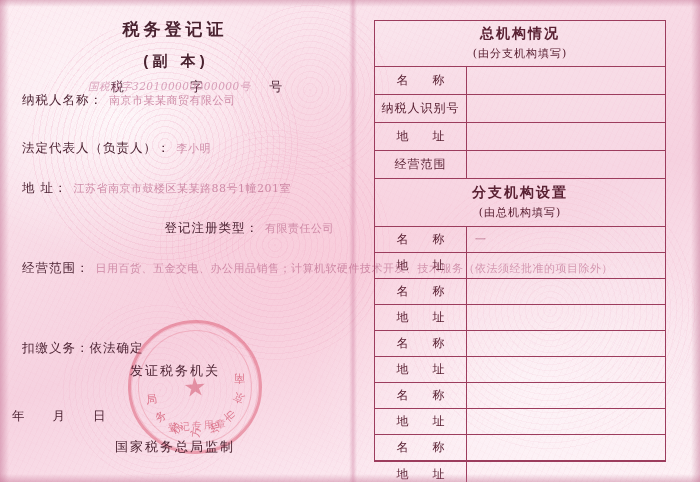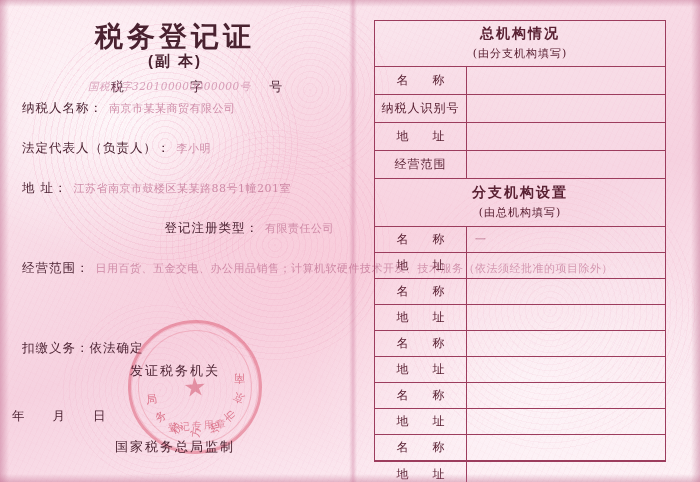--- a/index.html
+++ b/index.html
@@ -76,29 +76,29 @@
   .left-page {
     position: absolute;
     left: 0; top: 0; width: 350px; height: 482px;
   }
   .doc-title {
     position: absolute;
     left: 0; top: 18px; width: 350px;
     text-align: center;
     font-family: "DejaVu Serif", "Liberation Serif", serif;
     font-weight: bold;
-    font-size: 28px;
+    font-size: 17px;
     letter-spacing: 4px;
     color: #4a2230;
   }
   .doc-subtitle {
     position: absolute;
     left: 0; top: 52px; width: 350px;
     text-align: center;
-    font-family: Liberation Sans, sans-serif;
+    font-family: Liberation Mono, monospace;
     font-weight: bold;
     font-size: 15px;
     letter-spacing: 2px;
     color: #4a2230;
   }
   .code-line {
     position: absolute;
     left: 0; top: 78px; width: 338px;
     text-align: center;
     font-family: "DejaVu Serif", "Liberation Serif", serif;
@@ -120,21 +120,21 @@
     white-space: nowrap;
   }
   .field .lbl { font-weight: normal; }
   .field .val {
     color: #c77d9c;
     font-size: 11px;
     letter-spacing: 0.5px;
     opacity: .85;
     margin-left: 6px;
   }
-  .f1 { top: 100px; font-family: Liberation Mono, monospace; }
+  .f1 { top: 92px; font-family: Liberation Mono, monospace; }
   .f2 { top: 140px; }
   .f3 { top: 180px; }
   .f4 { top: 220px; text-align: right; }
   .f5 { top: 260px; }
   .f6 { top: 300px; }
   .f7 { top: 340px; }
 
   .faded-line {
     position: absolute;
     font-family: "DejaVu Serif", "Liberation Serif", serif;

